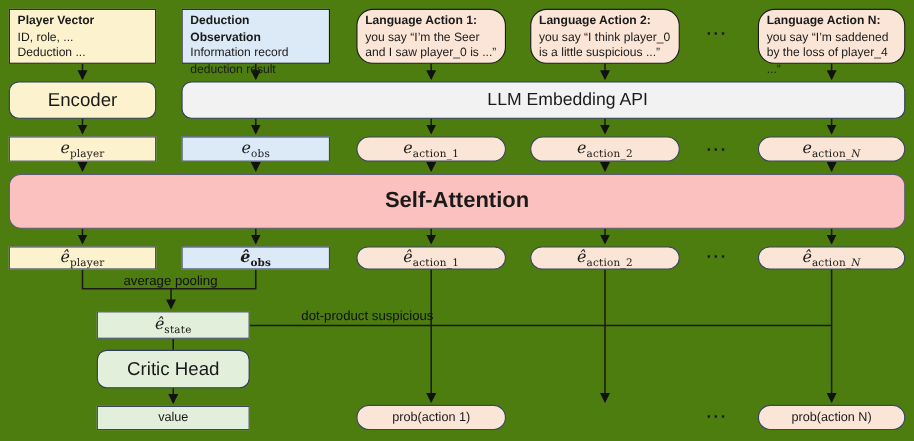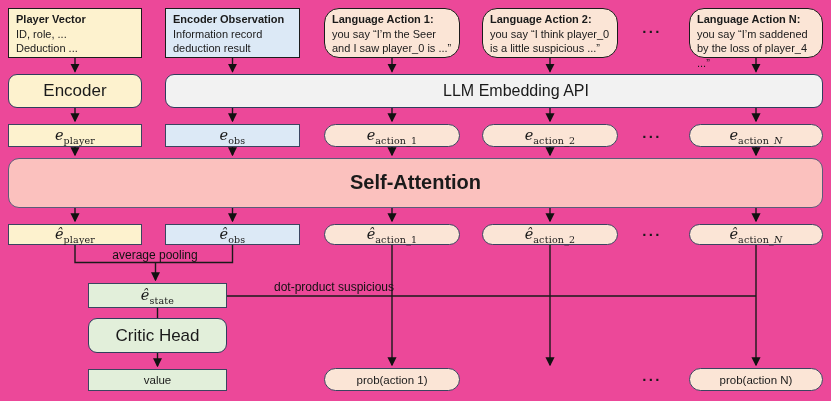--- a/index.html
+++ b/index.html
@@ -1,19 +1,19 @@
 <!DOCTYPE html>
 <html><head>
 <meta charset="utf-8">
 <style>
   html,body{margin:0;padding:0;background:#ffffff;}
   #stage{
     position:relative; width:831px; height:401px;
     font-family:"Liberation Sans", sans-serif;
-    color:#1a1a1a; background:#ec4899; overflow:hidden;
+    color:#1a1a1a; background:#4d7c0f; overflow:hidden;
   }
   .box{position:absolute; box-sizing:border-box; display:flex; align-items:center; justify-content:center; text-align:center;}
   
   .info{border:1.4px solid #1c1c1c; padding:3px 6px 2px 7px; display:block; text-align:left;
         font-size:11px; line-height:1.32;}
   .info .t{font-weight:bold; font-size:11px;}
   .yellow{background:#FDF2CE;}
   .blue{background:#DCE9F6;}
   .peach{background:#FBE5D6;border-radius:15px;}
   .green{background:#E2EFDA;}
@@ -87,21 +87,21 @@
     </g>
   </svg>
 
   <div class="box info yellow" style="left:8px;top:8px;width:134px;height:50px;">
     <div class="t">Player Vector</div>
     <div>ID, role, ...</div>
     <div>Deduction ...</div>
   </div>
 
   <div class="box info blue" style="left:165px;top:8px;width:135px;height:50px;">
-    <div class="t">Encoder Observation</div>
+    <div class="t">Deduction Observation</div>
     <div>Information record</div>
     <div>deduction result</div>
   </div>
 
   <div class="box info peach" style="left:324px;top:8px;width:136px;height:50px;">
     <span class="t">Language Action 1:</span>
     <span>you say “I’m the Seer and I saw player_0 is ...”</span>
   </div>
 
   <div class="box info peach" style="left:482px;top:8px;width:136px;height:50px;">
@@ -134,21 +134,21 @@
   <div class="dots" style="left:652px;top:136px;">···</div>
   <div class="box small peach math" style="left:689px;top:124px;width:134px;height:23px;">
     <span><span>e</span><span class="sub">action_</span><span class="sub it">N</span></span>
   </div>
 
   <div class="box pink sa" style="left:8px;top:158px;width:815px;height:49.5px;">Self-Attention</div>
 
   <div class="box small yellow math" style="left:8px;top:224px;width:134px;height:21px;">
     <span><span>ê</span><span class="sub">player</span></span>
   </div>
-  <div class="box small blue math" style="left:165px;top:224px;width:135px;height:21px;">
+  <div class="box small blue math" style="left:165px;top:224px;width:135px;height:21px;font-weight:bold;">
     <span><span>ê</span><span class="sub">obs</span></span>
   </div>
   <div class="box small peach math" style="left:324px;top:224px;width:136px;height:21px;">
     <span><span>ê</span><span class="sub">action_1</span></span>
   </div>
   <div class="box small peach math" style="left:482px;top:224px;width:136px;height:21px;">
     <span><span>ê</span><span class="sub">action_2</span></span>
   </div>
   <div class="dots" style="left:652px;top:234px;">···</div>
   <div class="box small peach math" style="left:689px;top:224px;width:134px;height:21px;">

